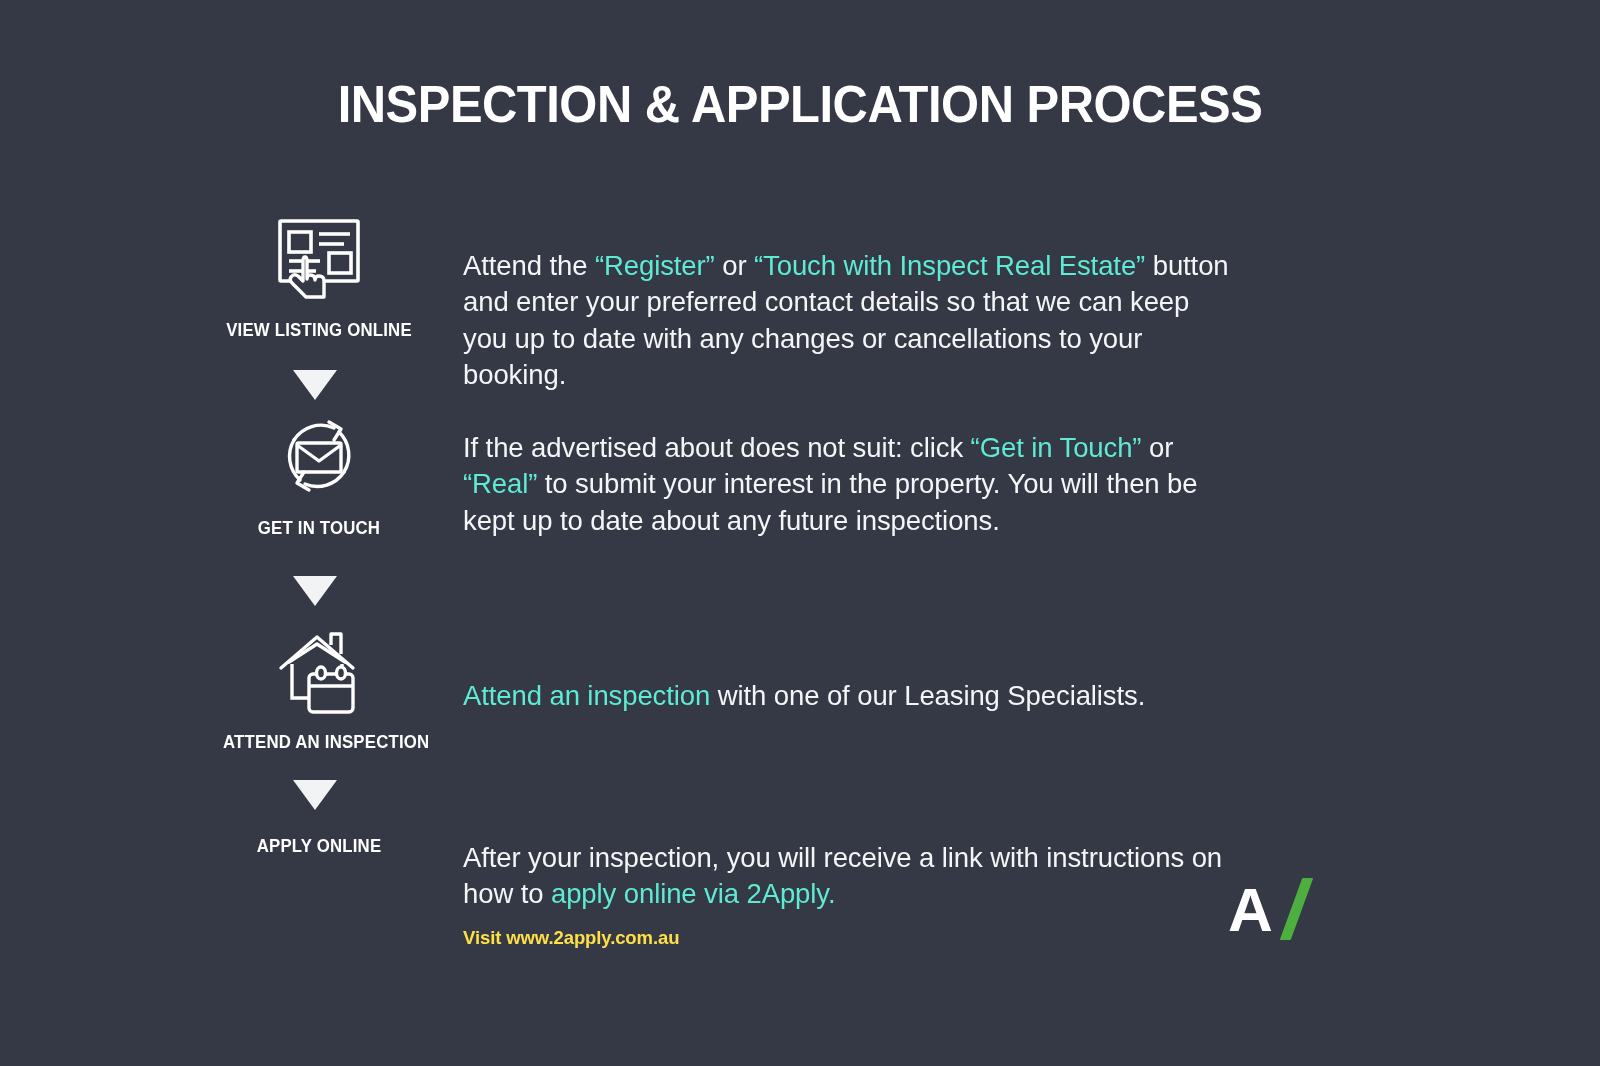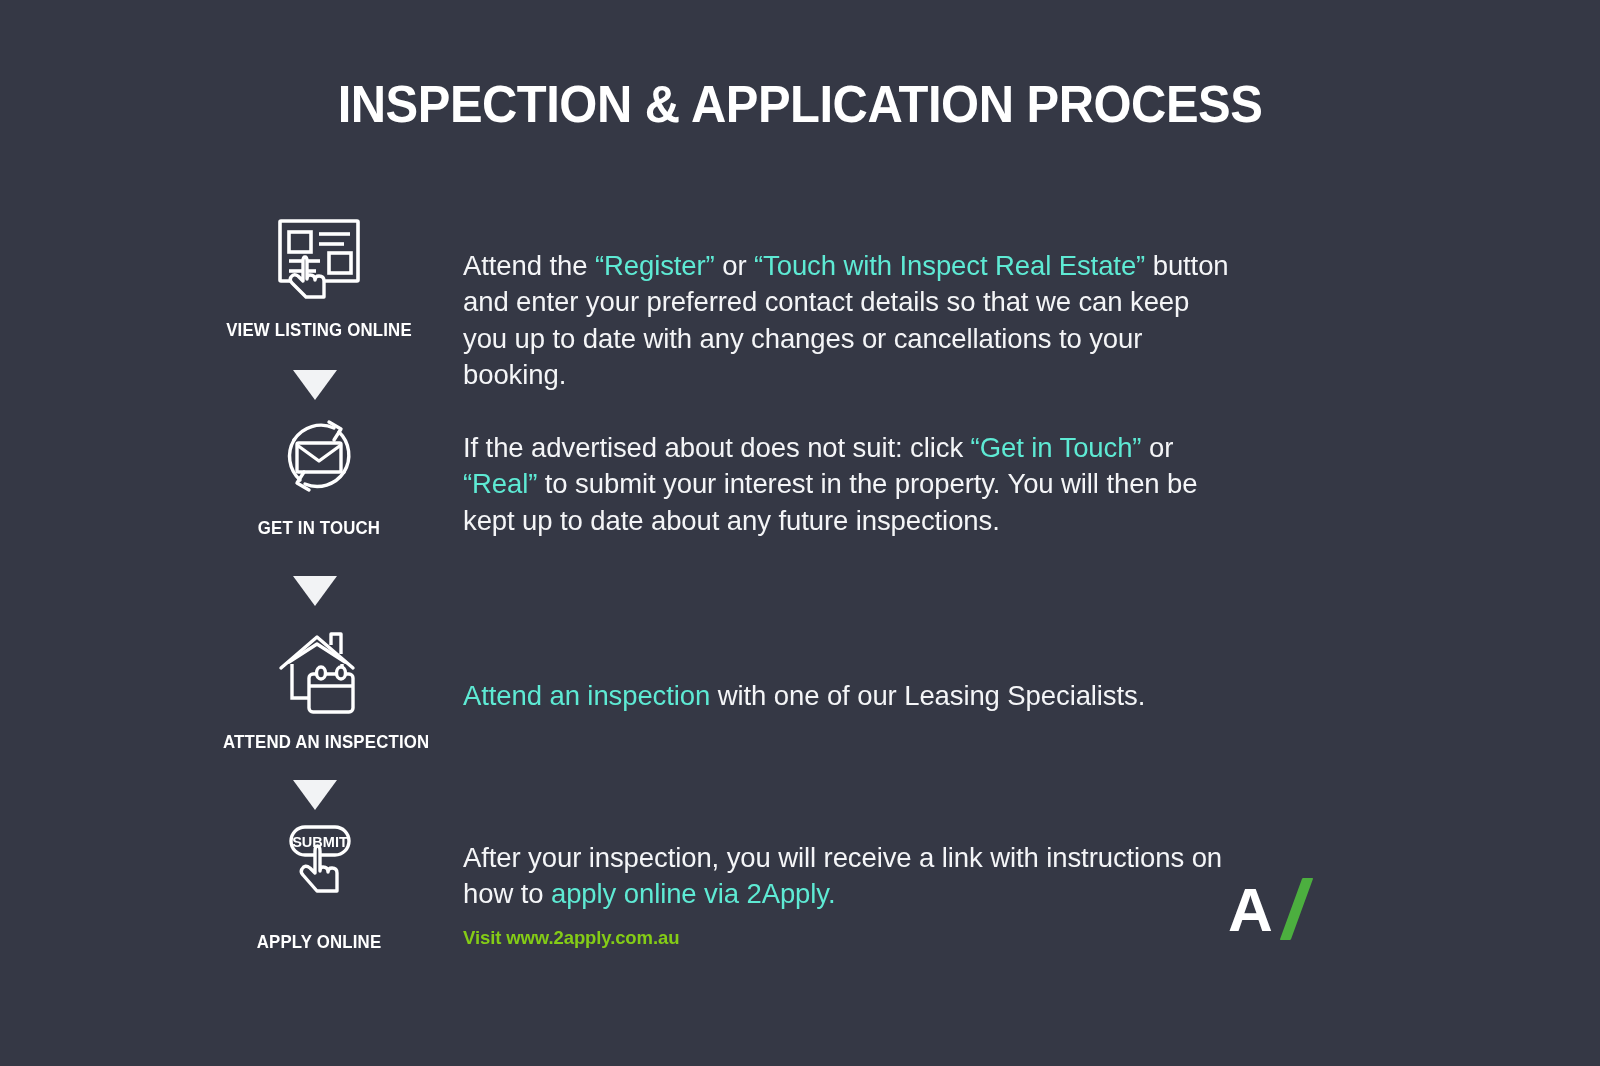--- a/index.html
+++ b/index.html
@@ -97,21 +97,21 @@
     font-size: 27.5px;
     line-height: 1.32;
     font-weight: 400;
     letter-spacing: -0.1px;
   }
   .step-text .g { color: #5eead4; }
 
   .visit {
     position: absolute;
     left: 463px;
-    color: #84cc16;
+    color: #fde047;
     font-size: 18.5px;
     font-weight: 700;
     letter-spacing: -0.1px;
   }
 
   
   .logo {
     position: absolute;
     left: 1228px;
     top: 878px;
@@ -224,27 +224,20 @@
         <span class="g">Attend an inspection</span><span> with one of our Leasing Specialists.</span>
       </div>
     </div>
 
     <div class="arrow" style="top:570px;">
         <i></i>
       </div>
 
     <div class="step" style="top:612px;">
       <div class="step-icon-col">
-        <div class="icon-wrap">
-          <svg width="96" height="98" viewBox="0 0 96 98" fill="none" stroke="#ffffff" stroke-width="3.4">
-            <rect x="20" y="6" width="58" height="28" rx="14"></rect>
-            <text x="49" y="26" font-family="Liberation Sans, sans-serif" font-size="14.5" font-weight="700" fill="#ffffff" stroke="none" text-anchor="middle">SUBMIT</text>
-            <path d="M44 30 L44 52 L39 47 Q34 43 31 48 Q29 51 32 54 L46 70 L66 70 L66 52 Q66 47 61 47 Q57 47 57 51 Q57 46 52 46 Q49 46 49 50 L49 30 Q49 25 46.5 25 Q44 25 44 30 Z" fill="#353845" stroke="#ffffff" stroke-width="3.4" stroke-linejoin="round"></path>
-          </svg>
-        </div>
         <div class="step-label">APPLY ONLINE</div>
       </div>
       <div class="step-text" style="top:18px;">
         <span>After your inspection, you will receive a link with instructions on how to </span><span class="g">apply online via 2Apply.</span>
       </div>
       <div class="visit" style="top:105px;">Visit www.2apply.com.au</div>
     </div>
 
   </div>
 

